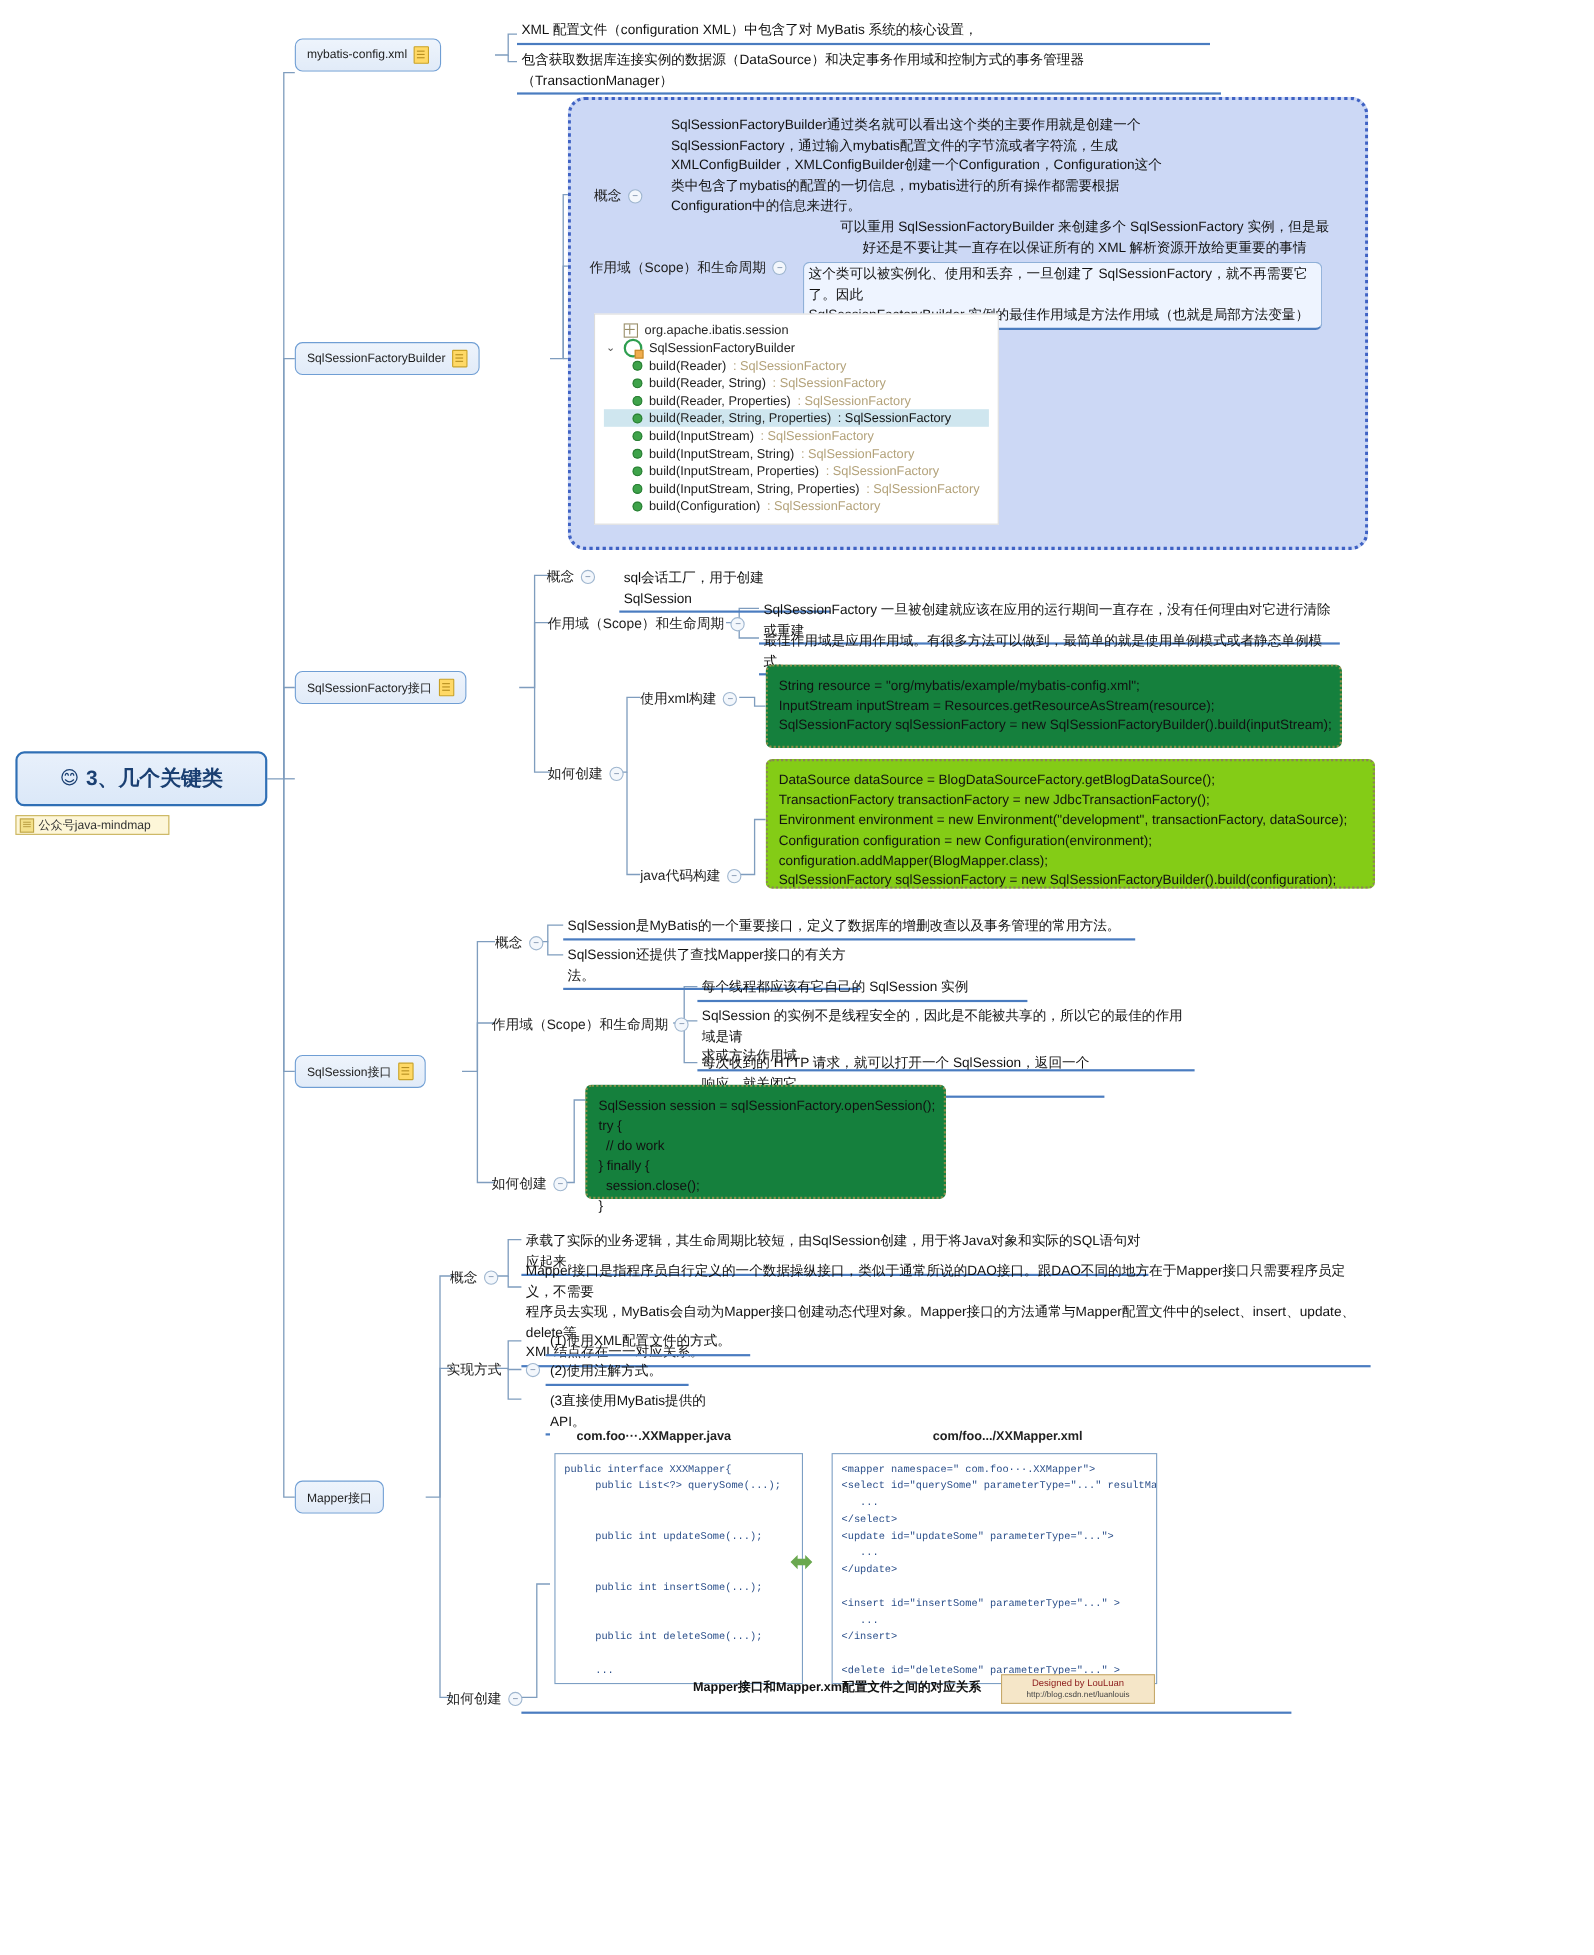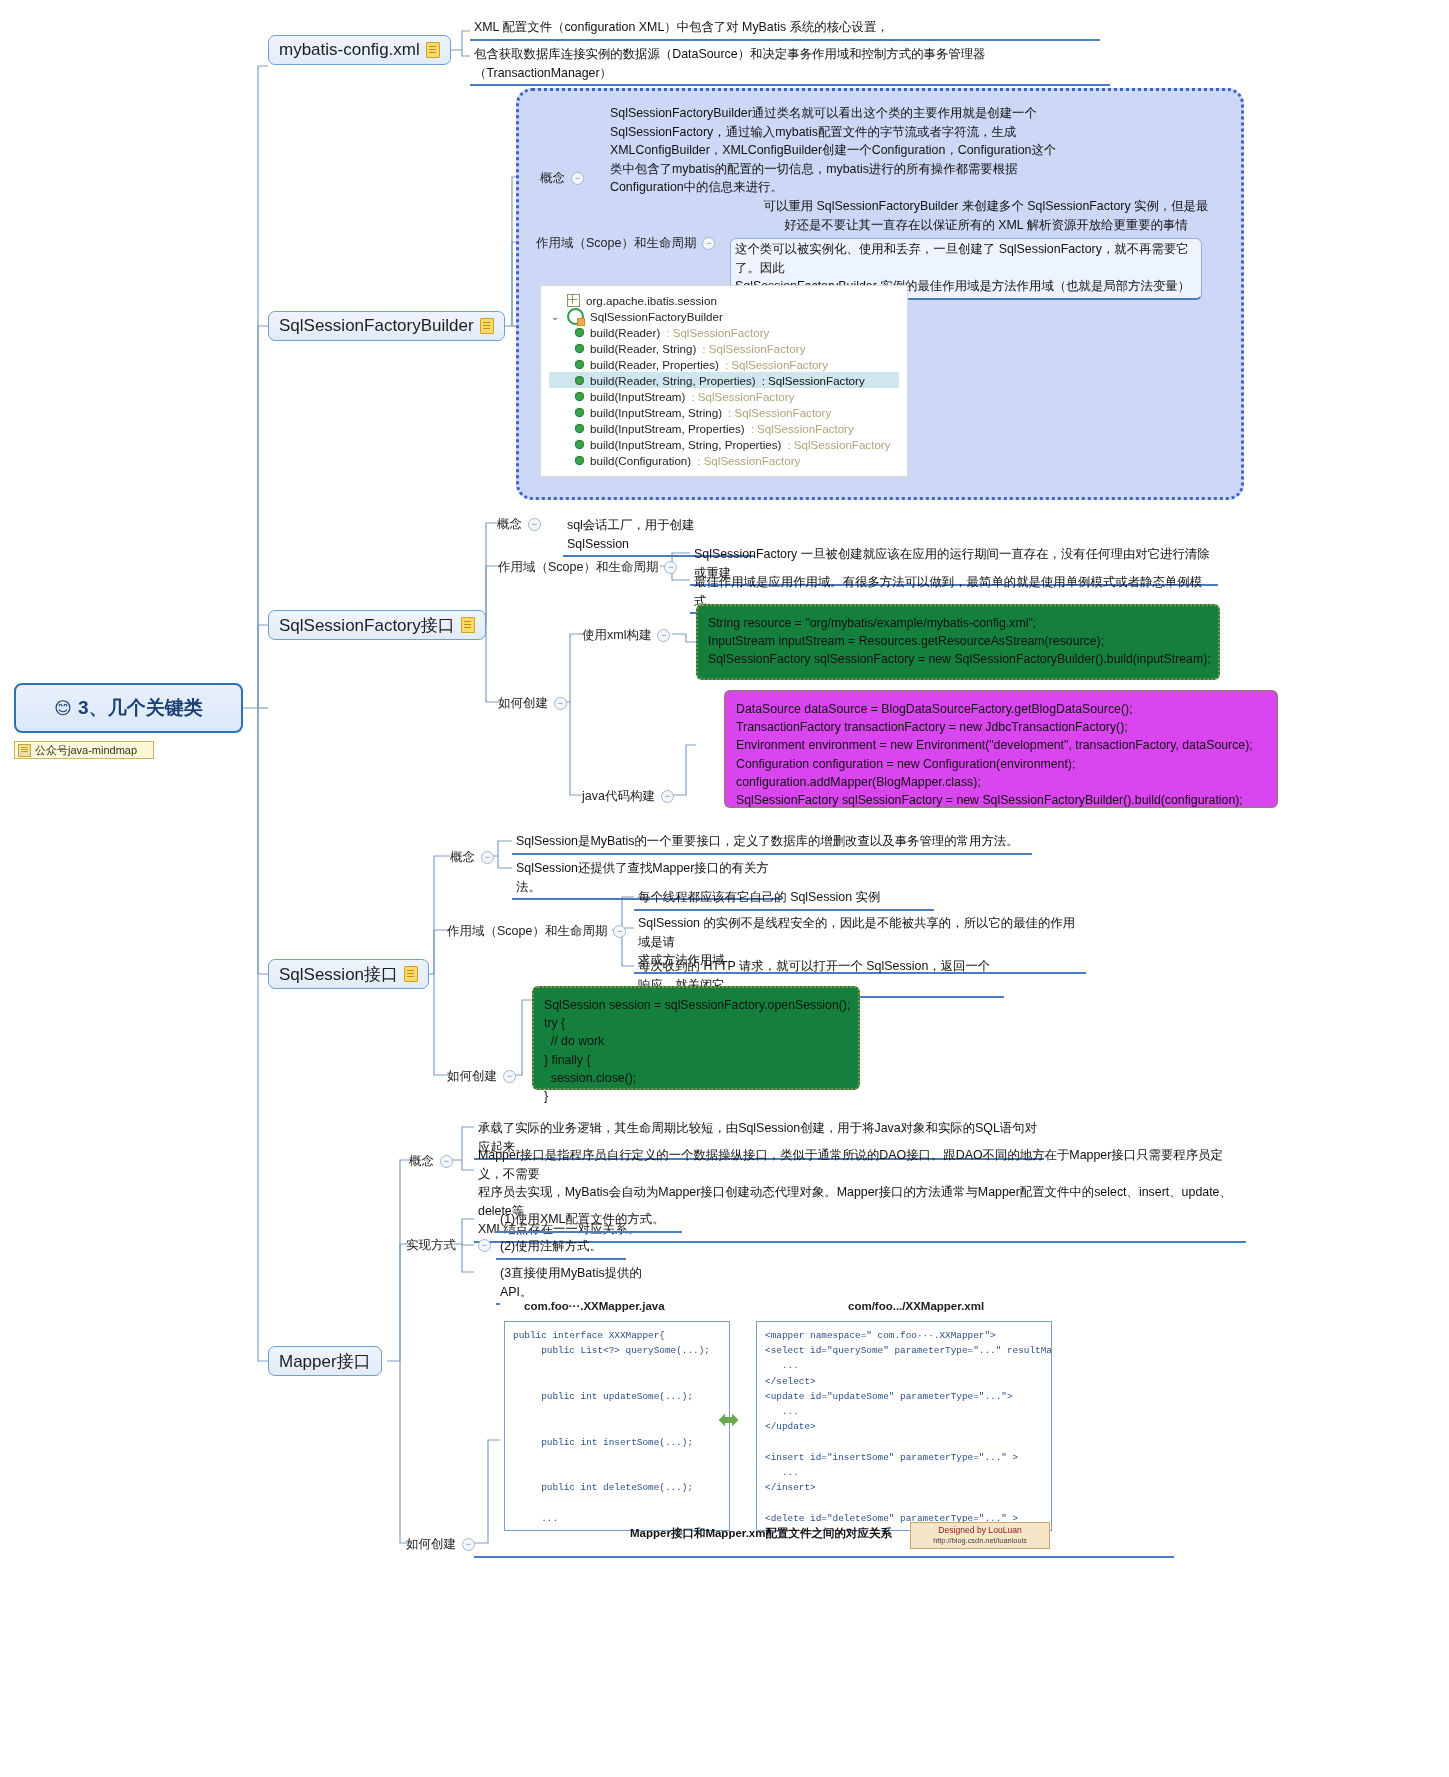--- a/index.html
+++ b/index.html
@@ -46,21 +46,21 @@
   .tag-ico::after{content:"";position:absolute;left:2px;top:2px;width:7px;height:1px;
     box-shadow:0 2px 0 #bfa54a,0 4px 0 #bfa54a; background:#bfa54a;}
 
   
   .l1 {
     border: 1.6px solid #6f9ed4;
     border-radius: 7px;
     background: linear-gradient(#eef4fc, #e1ebf8);
     display: flex; align-items: center; gap: 6px;
     padding: 0 10px;
-    font-size: 17px; color: #1d1d1d;
+    font-size: 11px; color: #1d1d1d;
     height: 30px; white-space: nowrap;
   }
   .doc-ico{
     width:12px;height:14px;background:#ffd966;border:1px solid #c9a227;border-radius:1px;
     display:inline-block;position:relative;flex:none;
   }
   .doc-ico::after{content:"";position:absolute;left:2px;top:3px;width:7px;height:1px;background:#b68e1f;
     box-shadow:0 3px 0 #b68e1f,0 6px 0 #b68e1f;}
 
   
@@ -89,24 +89,23 @@
     background: #ccd8f5;
     border: 3px dotted #3f62c4;
     border-radius: 16px;
   }
   .codebox-green {
     background: #15803d;
     border: 2.5px dotted #8a8f4a;
     border-radius: 6px;
   }
   .codebox-beige {
-    background: #d946ef;
+    background: #84cc16;
     border: 2.5px dotted #8a8456;
     border-radius: 6px;
-    margin-left: 28px;
   }
   .code {
     font-size: 12.3px; line-height: 1.48; color: #111;
     white-space: pre;
     padding: 8px 10px;
   }
 
   
   .ide {
     background: #ffffff; border: 1px solid #dcdcdc;

